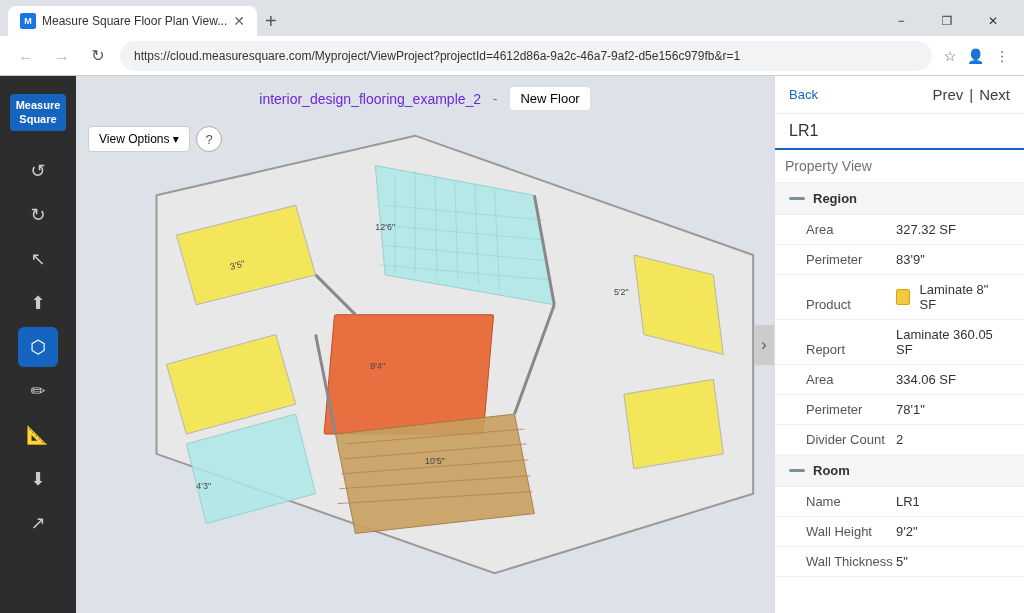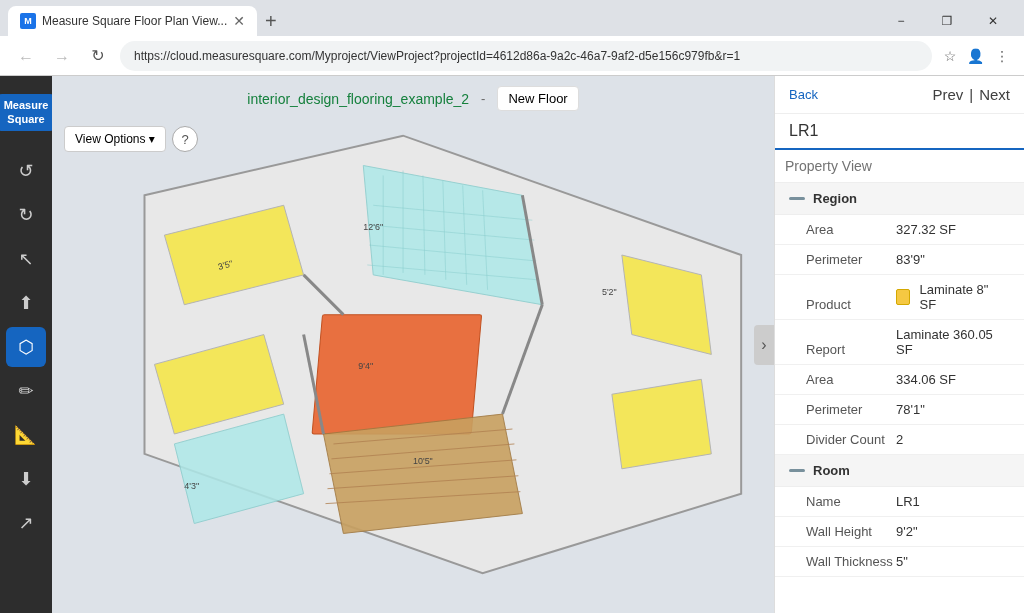--- a/index.html
+++ b/index.html
@@ -19,32 +19,32 @@
     .nav-btn { background: none; border: none; color: #555; font-size: 16px; cursor: pointer; padding: 4px; width: 28px; height: 28px; display: flex; align-items: center; justify-content: center; border-radius: 50%; }
     .nav-btn.disabled { color: #bbb; cursor: default; }
     .url-bar { flex: 1; background: #f1f3f4; border: none; border-radius: 20px; padding: 6px 14px; font-size: 12px; color: #333; outline: none; height: 30px; }
     .addr-icons { display: flex; gap: 6px; align-items: center; }
     .addr-icon { width: 20px; height: 20px; border-radius: 50%; display: flex; align-items: center; justify-content: center; color: #666; font-size: 14px; cursor: pointer; }
 
     
     .app-content { display: flex; height: calc(613px - 76px); }
 
     
-    .left-sidebar { width: 52px; background: #2d2d2d; display: flex; flex-direction: column; align-items: center; padding: 10px 0; gap: 4px; }
+    .left-sidebar { width: 76px; background: #2d2d2d; display: flex; flex-direction: column; align-items: center; padding: 10px 0; gap: 4px; }
     .logo-area { padding: 8px; margin-bottom: 8px; }
     .logo-box { background: #1565c0; border-radius: 4px; padding: 4px 6px; color: white; font-size: 11px; font-weight: bold; line-height: 1.3; text-align: center; }
     .sidebar-tool { width: 40px; height: 40px; border-radius: 6px; display: flex; align-items: center; justify-content: center; color: #ccc; font-size: 18px; cursor: pointer; }
     .sidebar-tool.active { background: #1565c0; color: white; }
 
     
     .main-viewport { flex: 1; position: relative; background: #e8eaed; overflow: hidden; }
 
     
     .viewport-topbar { position: absolute; top: 10px; left: 0; right: 0; display: flex; align-items: center; justify-content: center; gap: 12px; z-index: 10; }
-    .project-name { color: #15803d; font-size: 14px; font-weight: 500; text-align: center; }
+    .project-name { color: #6d28d9; font-size: 14px; font-weight: 500; text-align: center; }
     .floor-selector { background: white; border: 1px solid #ddd; border-radius: 4px; padding: 4px 10px; font-size: 13px; cursor: pointer; }
 
     .view-options-btn { position: absolute; top: 50px; left: 12px; background: white; border: 1px solid #ccc; border-radius: 4px; padding: 5px 10px; font-size: 12px; cursor: pointer; display: flex; align-items: center; gap: 4px; }
     .help-btn { position: absolute; top: 50px; left: 120px; width: 26px; height: 26px; border-radius: 50%; border: 1px solid #aaa; background: white; display: flex; align-items: center; justify-content: center; font-size: 13px; color: #555; cursor: pointer; }
 
     
     .panel-toggle { position: absolute; right: 0; top: 50%; transform: translateY(-50%); width: 20px; height: 40px; background: #ccc; border-radius: 4px 0 0 4px; display: flex; align-items: center; justify-content: center; cursor: pointer; color: #555; font-size: 16px; z-index: 20; }
 
     
     .floor-plan-svg { width: 100%; height: 100%; }

